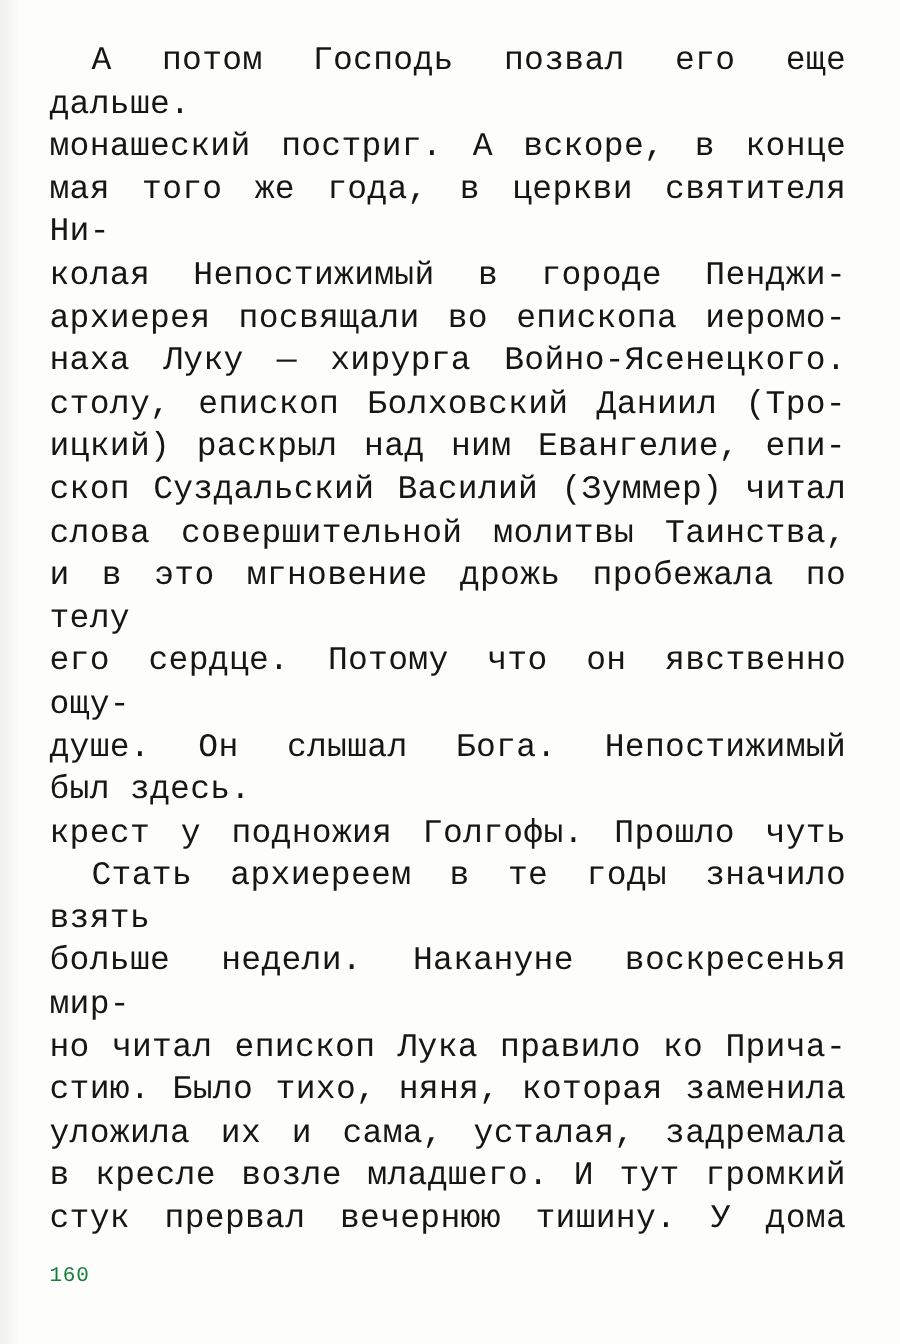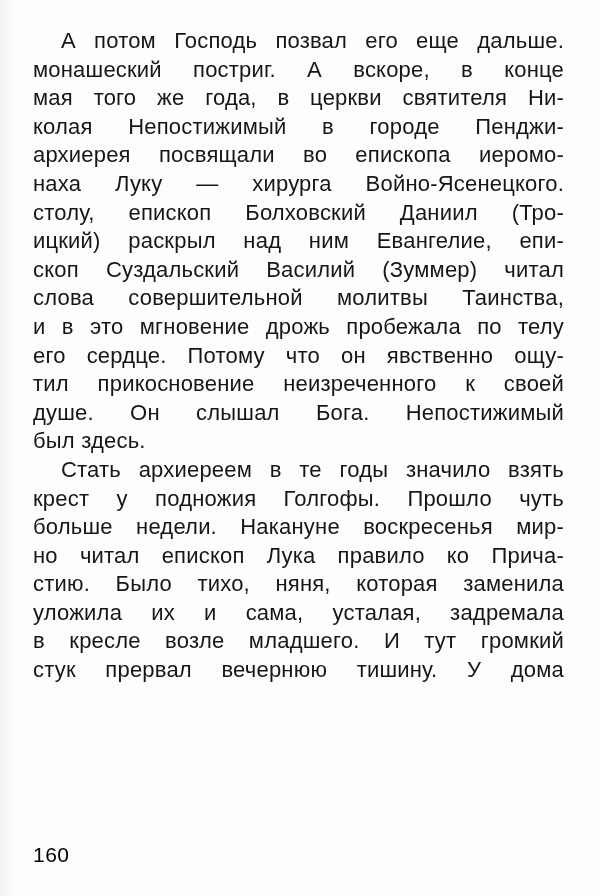--- a/index.html
+++ b/index.html
@@ -7,21 +7,21 @@
     padding: 0;
     background: #e8e8e6;
   }
   .page {
     position: relative;
     width: 600px;
     height: 896px;
     margin: 0 auto;
     background: #fdfdfb;
     overflow: hidden;
-    font-family: Liberation Sans, sans-serif;
+    font-family: Liberation Mono, monospace;
     color: #161616;
   }
   
   .page::before {
     content: "";
     position: absolute;
     left: 0; top: 0; bottom: 0;
     width: 14px;
     background: linear-gradient(to right, rgba(0,0,0,0.05), rgba(0,0,0,0));
     pointer-events: none;
@@ -46,23 +46,23 @@
   .line.indent {
     text-indent: 28px;
   }
   .line.last {
     text-align-last: left;
   }
   .page-number {
     position: absolute;
     left: 33px;
     top: 843px;
-    font-size: 21px;
+    font-size: 14px;
     letter-spacing: 0.5px;
-    color: #000000;
+    color: #15803d;
   }
 </style>
 </head>
 <body>
 
 <div class="page">
   <div class="text-block">
 
     <p class="para">
       <span class="line indent">А потом Господь позвал его еще дальше.</span>
@@ -70,28 +70,27 @@
       <span class="line">мая того же года, в церкви святителя Ни-</span>
       <span class="line">колая Непостижимый в городе Пенджи-</span>
       <span class="line">архиерея посвящали во епископа иеромо-</span>
       <span class="line">наха Луку — хирурга Войно-Ясенецкого.</span>
       <span class="line">столу, епископ Болховский Даниил (Тро-</span>
       <span class="line">ицкий) раскрыл над ним Евангелие, епи-</span>
       <span class="line">скоп Суздальский Василий (Зуммер) читал</span>
       <span class="line">слова совершительной молитвы Таинства,</span>
       <span class="line">и в это мгновение дрожь пробежала по телу</span>
       <span class="line">его сердце. Потому что он явственно ощу-</span>
-      <span class="line">тил прикосновение неизреченного к своей</span>
       <span class="line">душе. Он слышал Бога. Непостижимый</span>
       <span class="line last">был здесь.</span>
     </p>
 
     <p class="para">
+      <span class="line">крест у подножия Голгофы. Прошло чуть</span>
       <span class="line indent">Стать архиереем в те годы значило взять</span>
-      <span class="line">крест у подножия Голгофы. Прошло чуть</span>
       <span class="line">больше недели. Накануне воскресенья мир-</span>
       <span class="line">но читал епископ Лука правило ко Прича-</span>
       <span class="line">стию. Было тихо, няня, которая заменила</span>
       <span class="line">уложила их и сама, усталая, задремала</span>
       <span class="line">в кресле возле младшего. И тут громкий</span>
       <span class="line">стук прервал вечернюю тишину. У дома</span>
     </p>
 
   </div>
 

